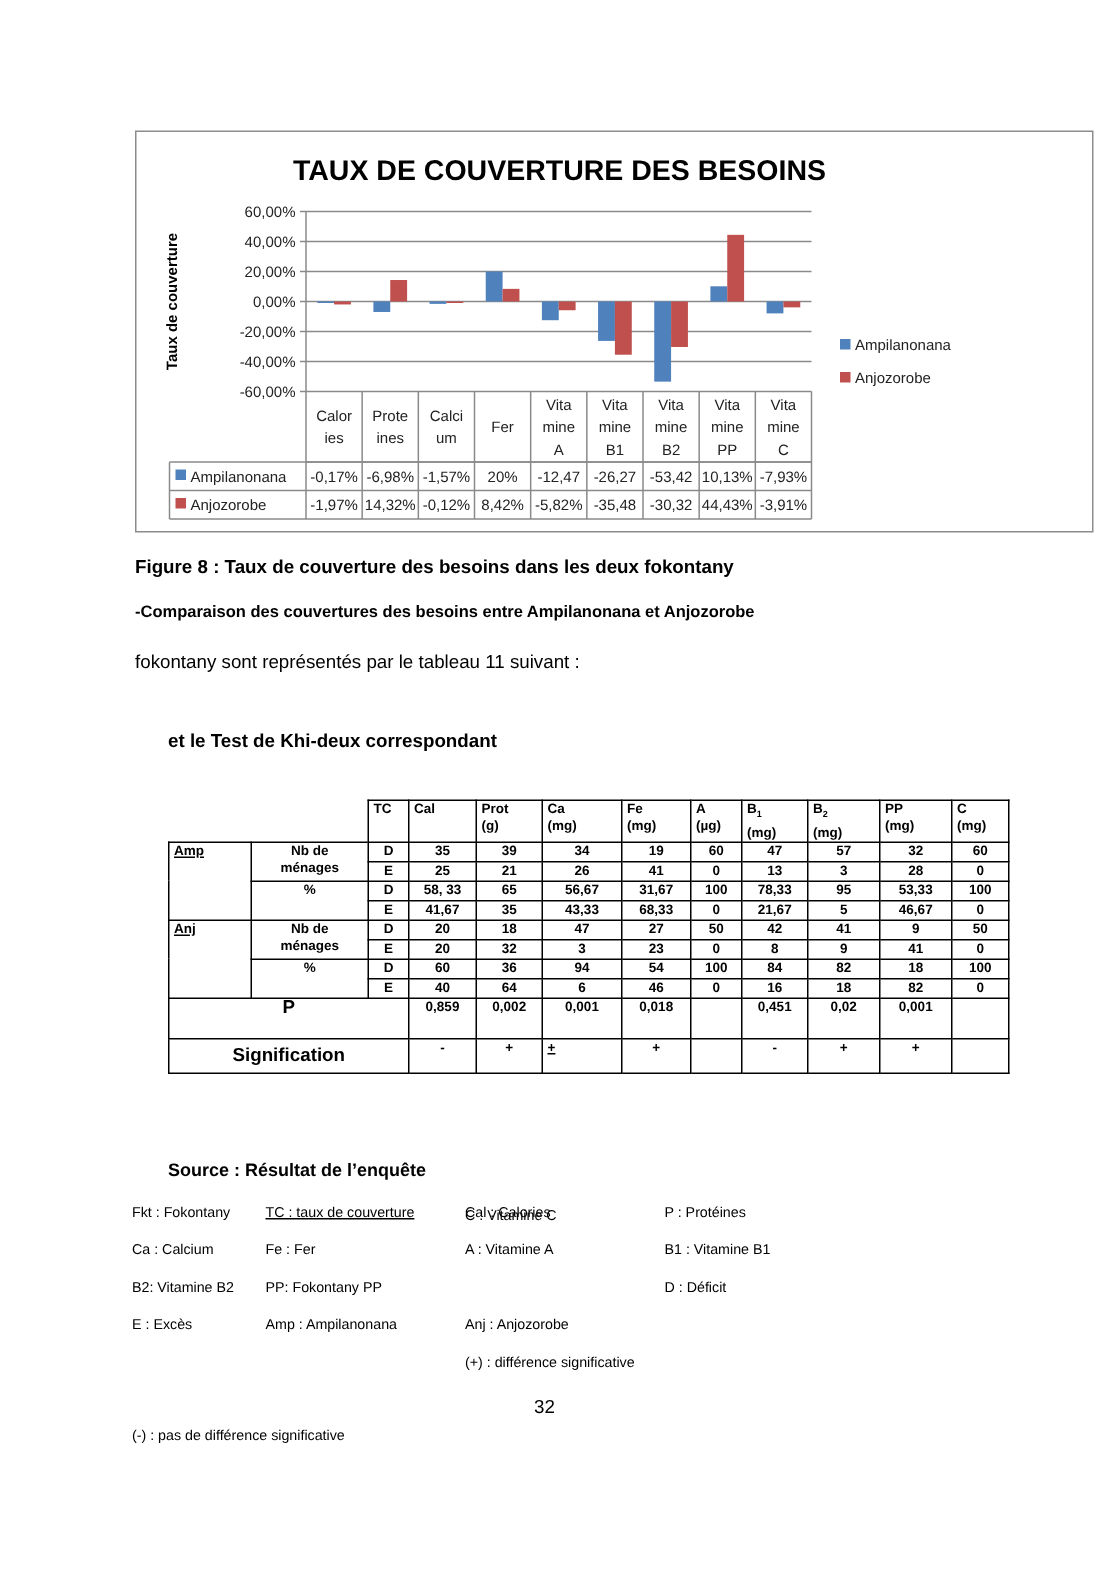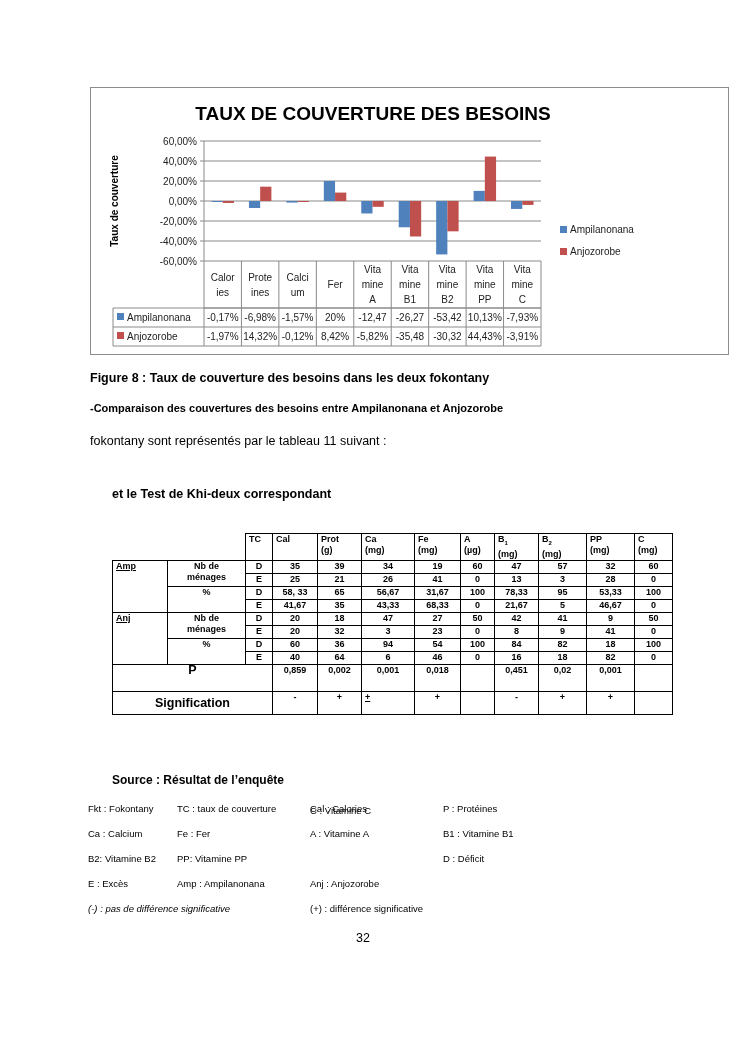--- a/index.html
+++ b/index.html
@@ -354,31 +354,31 @@
         <td class="c">+</td>
         <td class="c"></td>
       </tr>
     </tbody>
 </table>
 
 <div id="source" class="abs">Source : Résultat de l’enquête</div>
 
 <div id="abbrev-block">
     <div class="abs legend-row" style="left: 88px; top: 803px;">Fkt : Fokontany</div>
-    <div class="abs legend-row" style="left: 177px; top: 803px;">TC : taux de couverture</div>
+    <div class="abs legend-row" style="left: 177px; top: 803px; text-decoration: underline;">TC : taux de couverture</div>
     <div class="abs legend-row" style="left: 310px; top: 803px;">Cal : Calories</div>
     <div class="abs legend-row" style="left: 443px; top: 803px;">P : Protéines</div>
     <div class="abs legend-row" style="left: 88px; top: 828px;">Ca : Calcium</div>
     <div class="abs legend-row" style="left: 177px; top: 828px;">Fe : Fer</div>
     <div class="abs legend-row" style="left: 310px; top: 828px;">A : Vitamine A</div>
     <div class="abs legend-row" style="left: 443px; top: 828px;">B1 : Vitamine B1</div>
     <div class="abs legend-row" style="left: 88px; top: 853px;">B2: Vitamine B2</div>
-    <div class="abs legend-row" style="left: 177px; top: 853px;">PP: Vitamine PP</div>
+    <div class="abs legend-row" style="left: 177px; top: 853px;">PP: Fokontany PP</div>
     <div class="abs legend-row" style="left: 310px; top: 805px;">C : Vitamine C</div>
     <div class="abs legend-row" style="left: 443px; top: 853px;">D : Déficit</div>
     <div class="abs legend-row" style="left: 88px; top: 878px; text-align: right;">E : Excès</div>
     <div class="abs legend-row" style="left: 177px; top: 878px;">Amp : Ampilanonana</div>
     <div class="abs legend-row" style="left: 310px; top: 878px;">Anj : Anjozorobe</div>
-    <div class="abs legend-row" style="left: 88px; top: 903px; font-style: italic;">(-) : pas de différence significative</div>
+    <div class="abs legend-row" style="left: 88px; top: 952px;">(-) : pas de différence significative</div>
     <div class="abs legend-row" style="left: 310px; top: 903px;">(+) : différence significative</div>
   </div>
 
 <div id="page-number" class="abs">32</div>
 
 </body></html>

